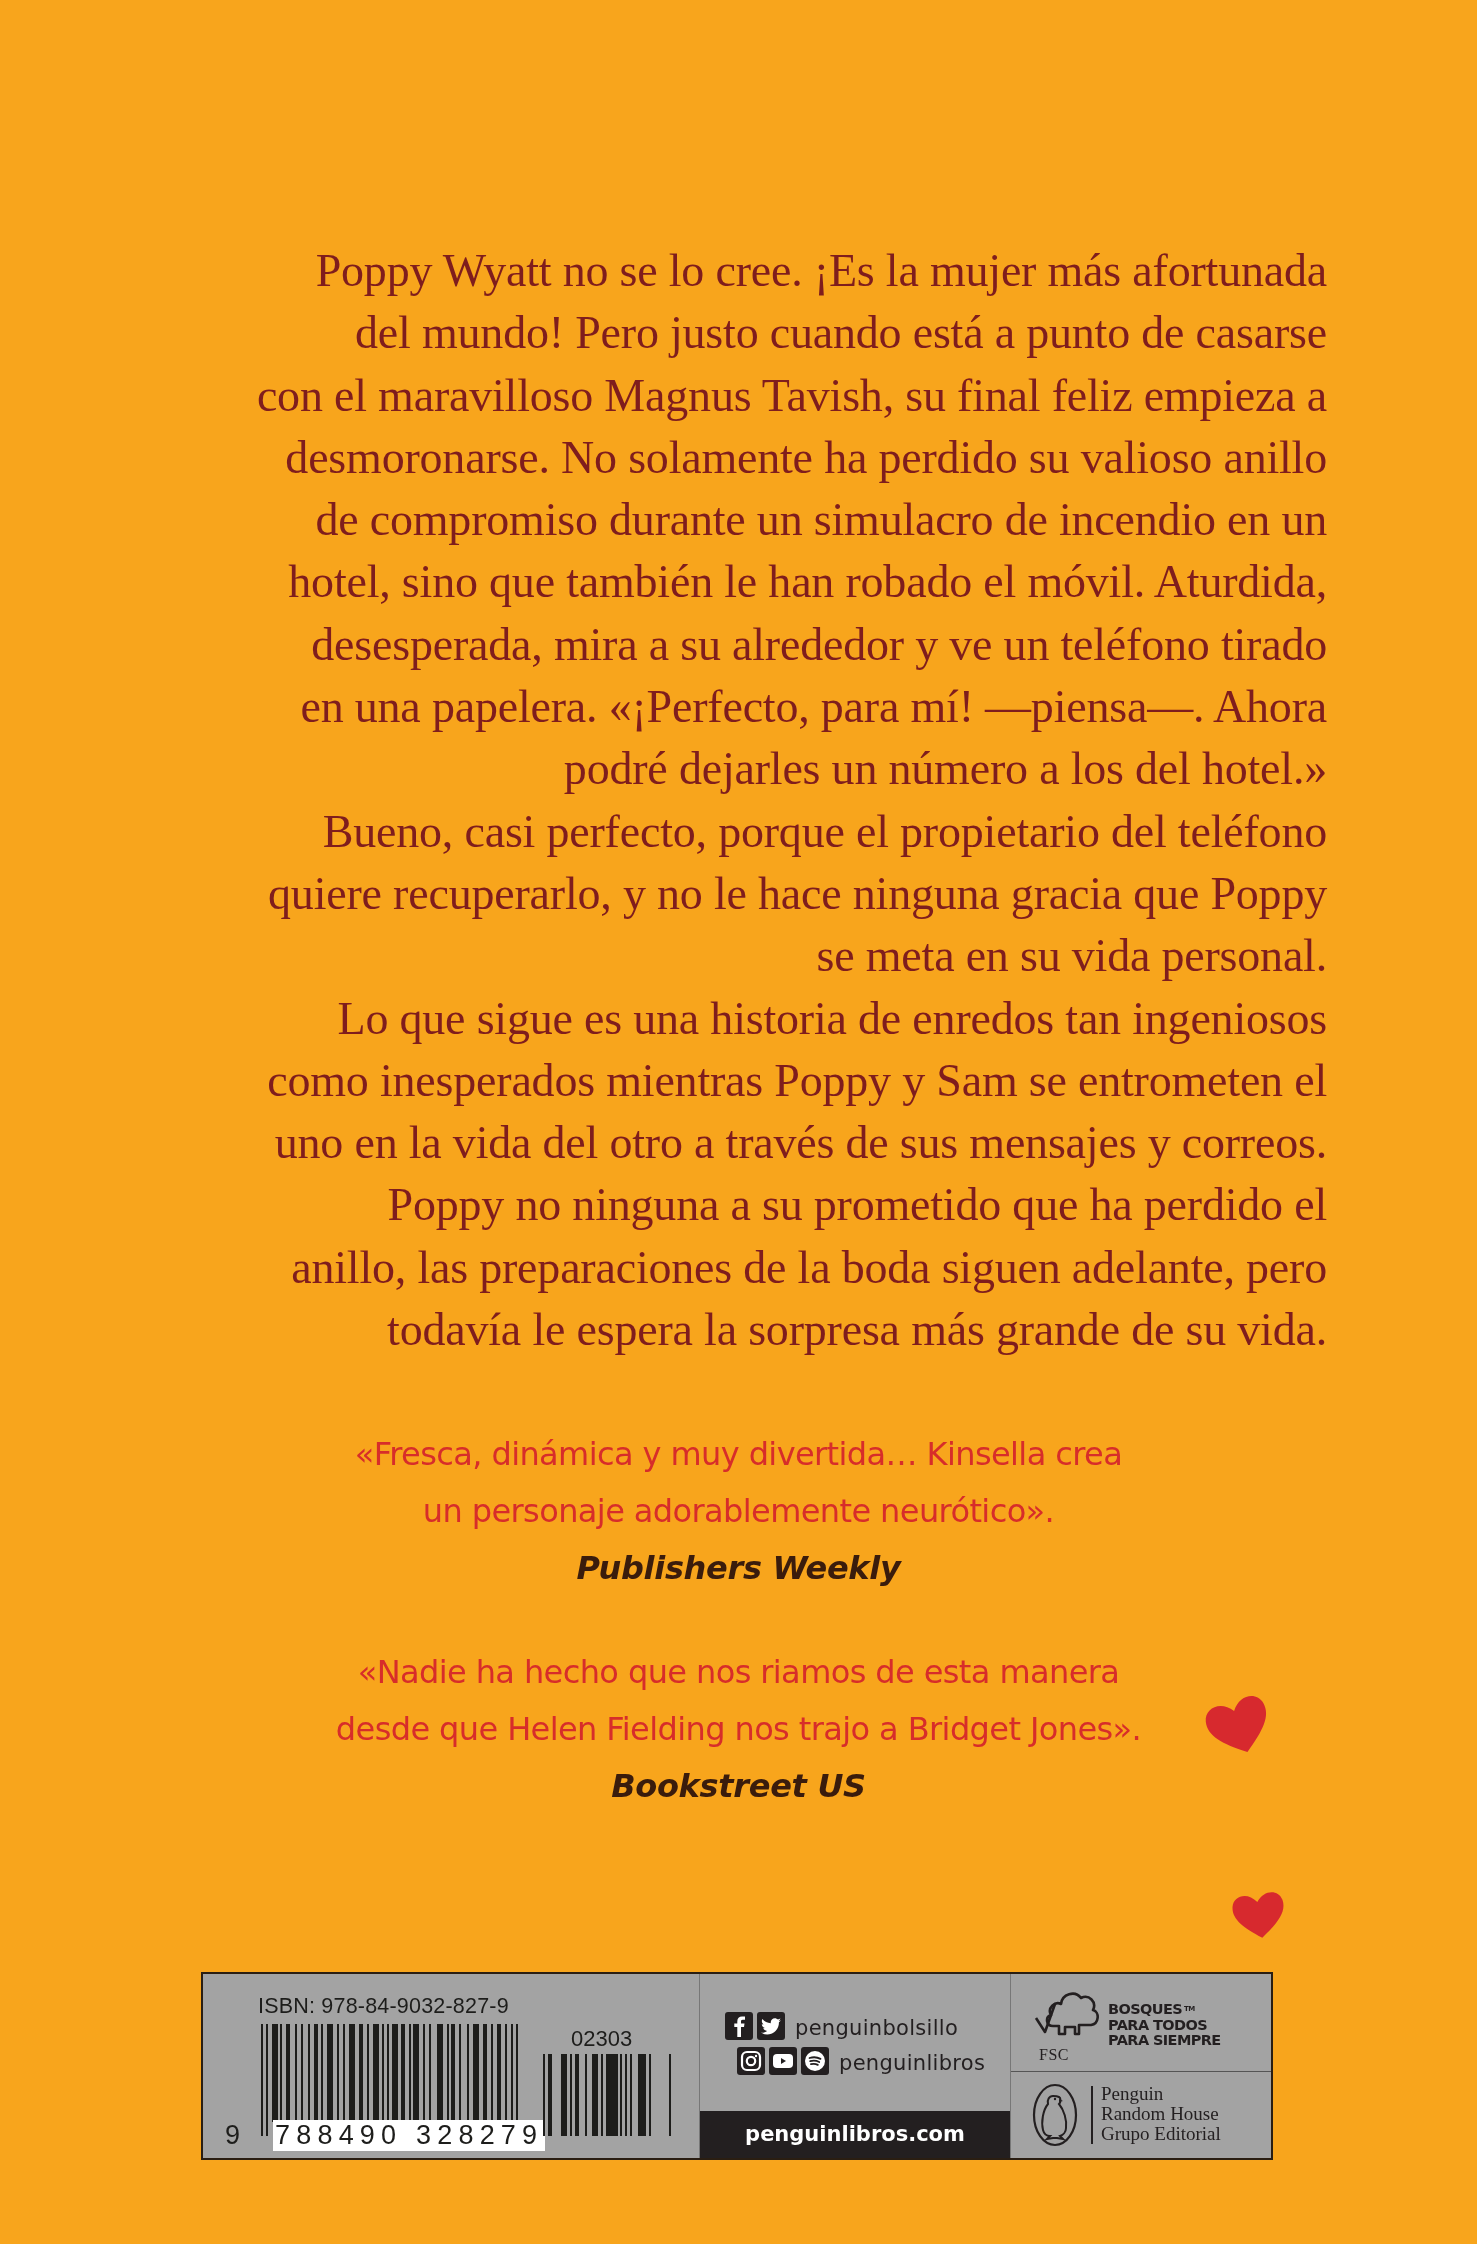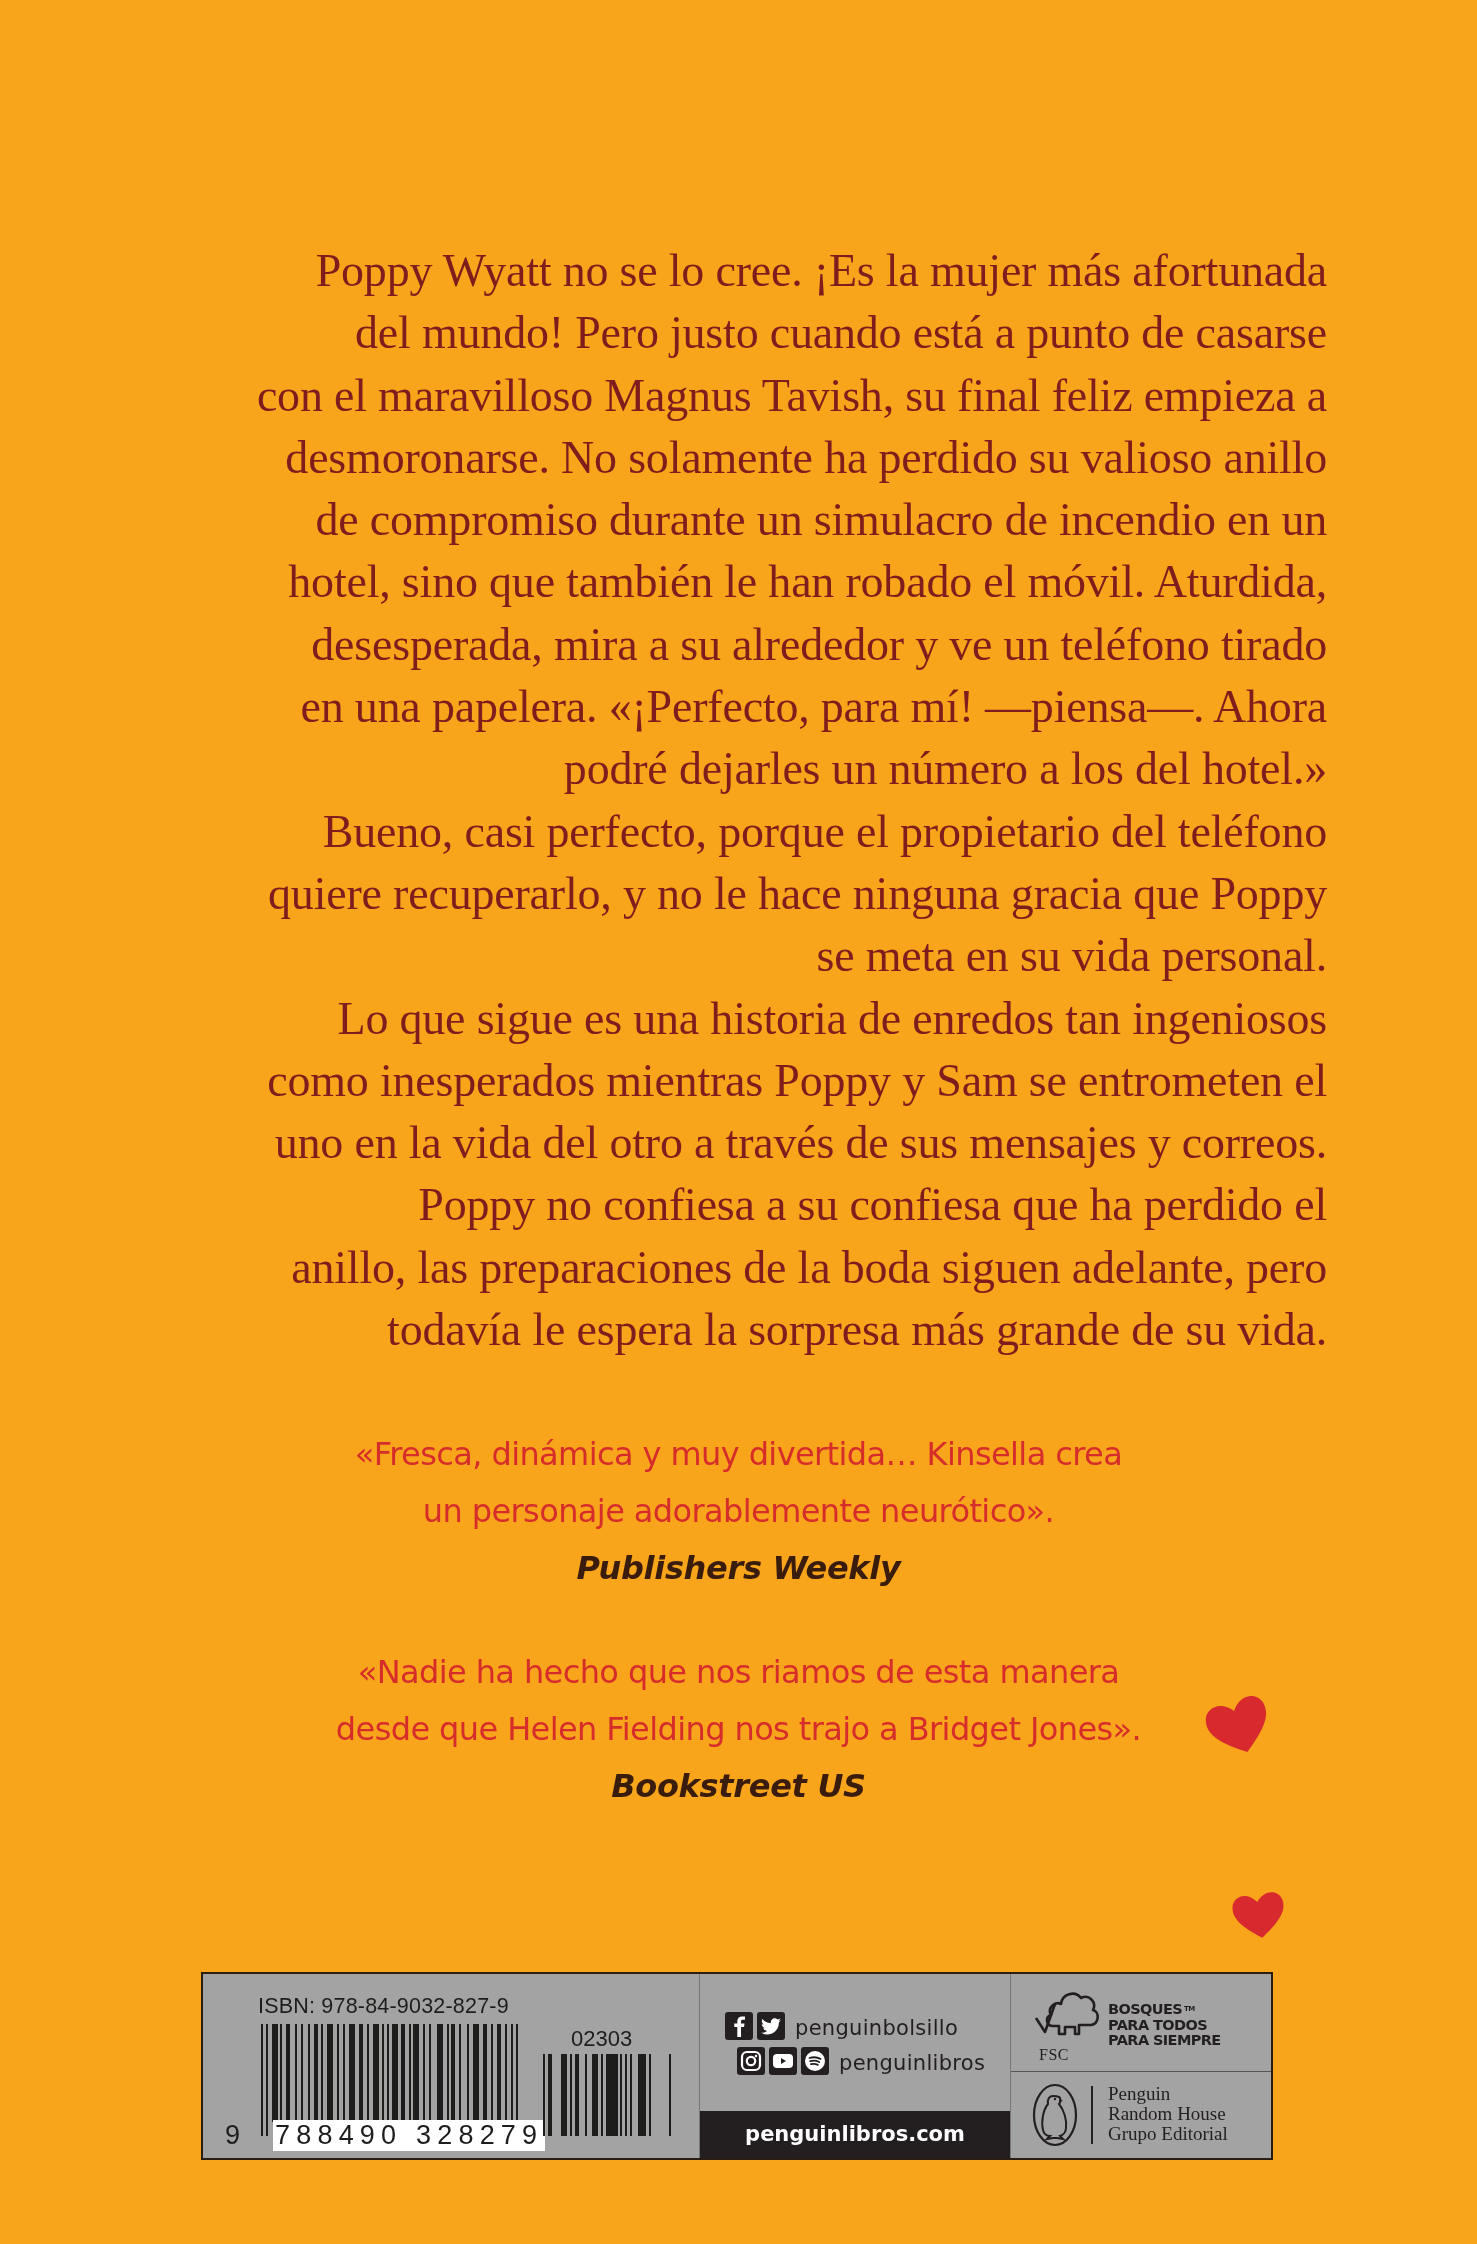--- a/index.html
+++ b/index.html
@@ -31,42 +31,42 @@
   .web-bar{position:absolute;left:0;bottom:0;width:100%;height:47px;background:#231f20;color:#fff;
     font-family:"DejaVu Sans","Liberation Sans",sans-serif;font-weight:bold;font-size:21px;text-align:center;line-height:47px;}
   .logos{position:absolute;left:807px;top:0;width:261px;height:184px;border-left:1.5px solid #777;box-sizing:border-box;}
   .fsc{position:absolute;left:0;top:0;width:100%;height:98px;border-bottom:1.5px solid #555;box-sizing:border-box;}
   .fsc-text{position:absolute;left:97px;top:28px;font-family:"DejaVu Sans","Liberation Sans",sans-serif;font-weight:bold;font-size:14.5px;line-height:15.5px;color:#231f20;letter-spacing:-0.6px;}
   .fsc-label{position:absolute;left:28px;top:72px;font-family:"Liberation Serif",serif;font-size:16px;color:#231f20;letter-spacing:0.5px;}
   .tm{font-size:7px;vertical-align:top;margin-left:2px;}
   .prh{position:absolute;left:0;top:98px;width:100%;height:86px;}
   .prh-divider{position:absolute;left:80px;top:14px;width:1.5px;height:58px;background:#231f20;}
   .prh-text{position:absolute;left:90px;top:12px;font-family:"Liberation Serif","DejaVu Serif",serif;font-size:19px;line-height:20px;color:#231f20;}
-  .prh-text span{display:block;margin-left:7px;}
+  .prh-text span{display:block;}
 </style>
 </head>
 <body>
 
 <div class="blurb">
   <span class="line">Poppy Wyatt no se lo cree. ¡Es la mujer más afortunada</span>
   <span class="line">del mundo! Pero justo cuando está a punto de casarse</span>
   <span class="line">con el maravilloso Magnus Tavish, su final feliz empieza a</span>
   <span class="line">desmoronarse. No solamente ha perdido su valioso anillo</span>
   <span class="line">de compromiso durante un simulacro de incendio en un</span>
   <span class="line">hotel, sino que también le han robado el móvil. Aturdida,</span>
   <span class="line">desesperada, mira a su alrededor y ve un teléfono tirado</span>
   <span class="line">en una papelera. «¡Perfecto, para mí! —piensa—. Ahora</span>
   <span class="line">podré dejarles un número a los del hotel.»</span>
   <span class="line">Bueno, casi perfecto, porque el propietario del teléfono</span>
   <span class="line">quiere recuperarlo, y no le hace ninguna gracia que Poppy</span>
   <span class="line">se meta en su vida personal.</span>
   <span class="line">Lo que sigue es una historia de enredos tan ingeniosos</span>
   <span class="line">como inesperados mientras Poppy y Sam se entrometen el</span>
   <span class="line">uno en la vida del otro a través de sus mensajes y correos.</span>
-  <span class="line">Poppy no confiesa a su confiesa que ha perdido el</span>
+  <span class="line">Poppy no ninguna a su prometido que ha perdido el</span>
   <span class="line">anillo, las preparaciones de la boda siguen adelante, pero</span>
   <span class="line">todavía le espera la sorpresa más grande de su vida.</span>
 </div>
 
 <div class="quote q1">
   <span class="line">«Fresca, dinámica y muy divertida… Kinsella crea</span>
   <span class="line">un personaje adorablemente neurótico».</span>
   <span class="source">Publishers Weekly</span>
 </div>
 

